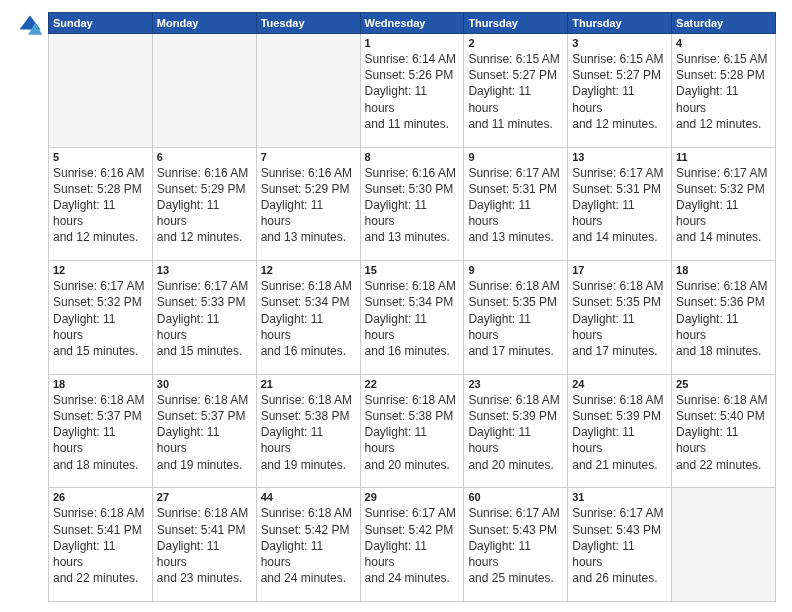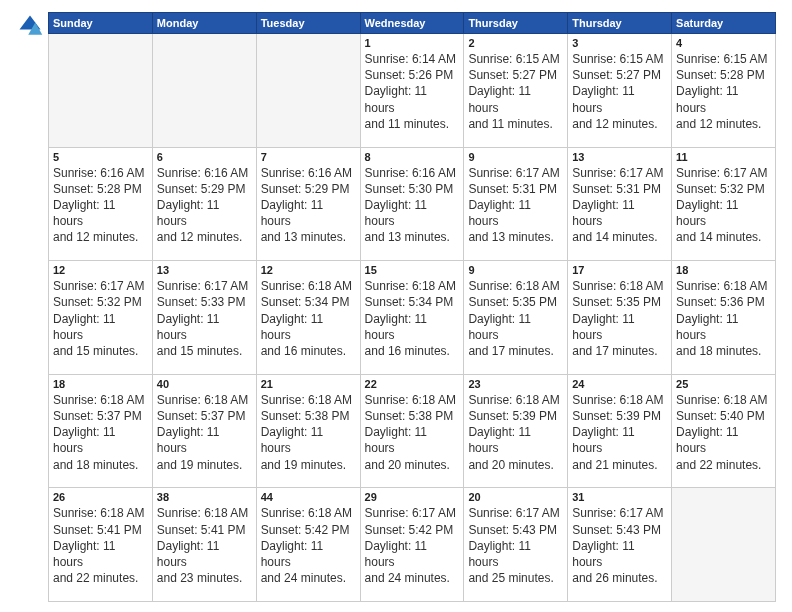--- a/index.html
+++ b/index.html
@@ -266,21 +266,21 @@
         </tr>
         <tr>
           <td>
             <div class="day-num">18</div>
             <div class="day-info" style="white-space: pre-line;">Sunrise: 6:18 AM
 Sunset: 5:37 PM
 Daylight: 11 hours
 and 18 minutes.</div>
           </td>
           <td>
-            <div class="day-num">40</div>
+            <div class="day-num">30</div>
             <div class="day-info" style="white-space: pre-line;">Sunrise: 6:18 AM
 Sunset: 5:37 PM
 Daylight: 11 hours
 and 19 minutes.</div>
           </td>
           <td>
             <div class="day-num">21</div>
             <div class="day-info" style="white-space: pre-line;">Sunrise: 6:18 AM
 Sunset: 5:38 PM
 Daylight: 11 hours
@@ -317,42 +317,42 @@
         </tr>
         <tr>
           <td>
             <div class="day-num">26</div>
             <div class="day-info" style="white-space: pre-line;">Sunrise: 6:18 AM
 Sunset: 5:41 PM
 Daylight: 11 hours
 and 22 minutes.</div>
           </td>
           <td>
-            <div class="day-num">38</div>
+            <div class="day-num">27</div>
             <div class="day-info" style="white-space: pre-line;">Sunrise: 6:18 AM
 Sunset: 5:41 PM
 Daylight: 11 hours
 and 23 minutes.</div>
           </td>
           <td>
             <div class="day-num">44</div>
             <div class="day-info" style="white-space: pre-line;">Sunrise: 6:18 AM
 Sunset: 5:42 PM
 Daylight: 11 hours
 and 24 minutes.</div>
           </td>
           <td>
             <div class="day-num">29</div>
             <div class="day-info" style="white-space: pre-line;">Sunrise: 6:17 AM
 Sunset: 5:42 PM
 Daylight: 11 hours
 and 24 minutes.</div>
           </td>
           <td>
-            <div class="day-num">20</div>
+            <div class="day-num">60</div>
             <div class="day-info" style="white-space: pre-line;">Sunrise: 6:17 AM
 Sunset: 5:43 PM
 Daylight: 11 hours
 and 25 minutes.</div>
           </td>
           <td>
             <div class="day-num">31</div>
             <div class="day-info" style="white-space: pre-line;">Sunrise: 6:17 AM
 Sunset: 5:43 PM
 Daylight: 11 hours

